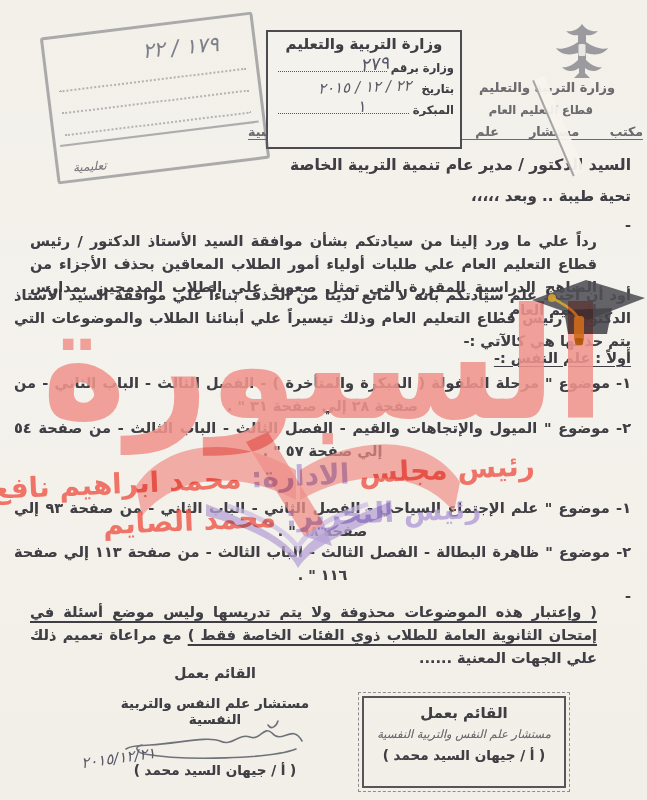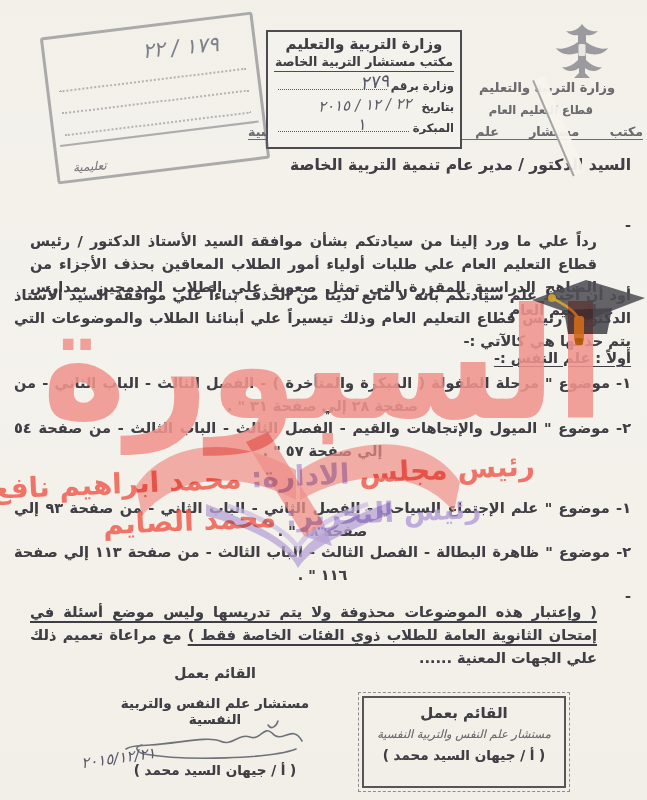--- a/index.html
+++ b/index.html
@@ -97,21 +97,20 @@
     <div class="cs-num">١٧٩ / ٢٢</div>
     <div class="cs-dot" style="top:52px"></div>
     <div class="cs-dot" style="top:74px"></div>
     <div class="cs-dot" style="top:96px"></div>
     <div class="cs-solid"></div>
     <div class="cs-note">تعليمية</div>
   </div>
 
   <div class="abs received">
     <div class="rs-title">وزارة التربية والتعليم</div>
-    <div class="rs-office">مكتب مستشار التربية الخاصة</div>
     <div class="rs-row">
       <span>وزارة برقم</span>
       <span class="rs-dots"></span>
       <span class="hand rs-num">٢٧٩</span>
     </div>
     <div class="rs-row">
       <span>بتاريخ</span>
       <span class="hand rs-date">٢٢ / ١٢ / ٢٠١٥</span>
     </div>
     <div class="rs-row">
@@ -127,20 +126,21 @@
       <rect x="26.5" y="22" width="7" height="12" rx="1.5" fill="#f2f0e9" opacity="0.9"></rect>
     </svg>
   </div>
 
   <div class="abs lh lh1 nowrap">وزارة التربية والتعليم</div>
   <div class="abs lh lh2 nowrap">قطاع التعليم العام</div>
   <div class="abs lh lh3">مكتب مستشار علم النفس والتربية النفسية</div>
   <div class="abs crease"></div>
 
   <div class="abs addressee">السيد الدكتور / مدير عام تنمية التربية الخاصة</div>
+  <div class="abs greeting">تحية طيبة .. وبعد ،،،،،</div>
 
   <div class="abs para p1 dashed">
     <span class="dash">-</span>
     <p>رداً علي ما ورد إلينا من سيادتكم بشأن موافقة السيد الأستاذ الدكتور / رئيس قطاع التعليم العام علي طلبات أولياء أمور الطلاب المعاقين بحذف الأجزاء من المناهج الدراسية المقررة التي تمثل صعوبة علي الطلاب المدمجين بمدارس التعليم العام .</p>
   </div>
 
   <div class="abs para p2">أود أن أحيط علم سيادتكم بأنه لا مانع لدينا من الحذف بناءاً علي موافقة السيد الأستاذ الدكتور / رئيس قطاع التعليم العام وذلك تيسيراً علي أبنائنا الطلاب والموضوعات التي يتم حذفها هي كالآتي :-</div>
 
   <div class="abs sec-title s1">أولاً : علم النفس :-</div>
   <div class="abs item i1">١- موضوع " مرحلة الطفولة ( المبكرة والمتأخرة ) - الفصل الثالث - الباب الثاني - من صفحة ٢٨ إلي صفحة ٣١ " .</div>

